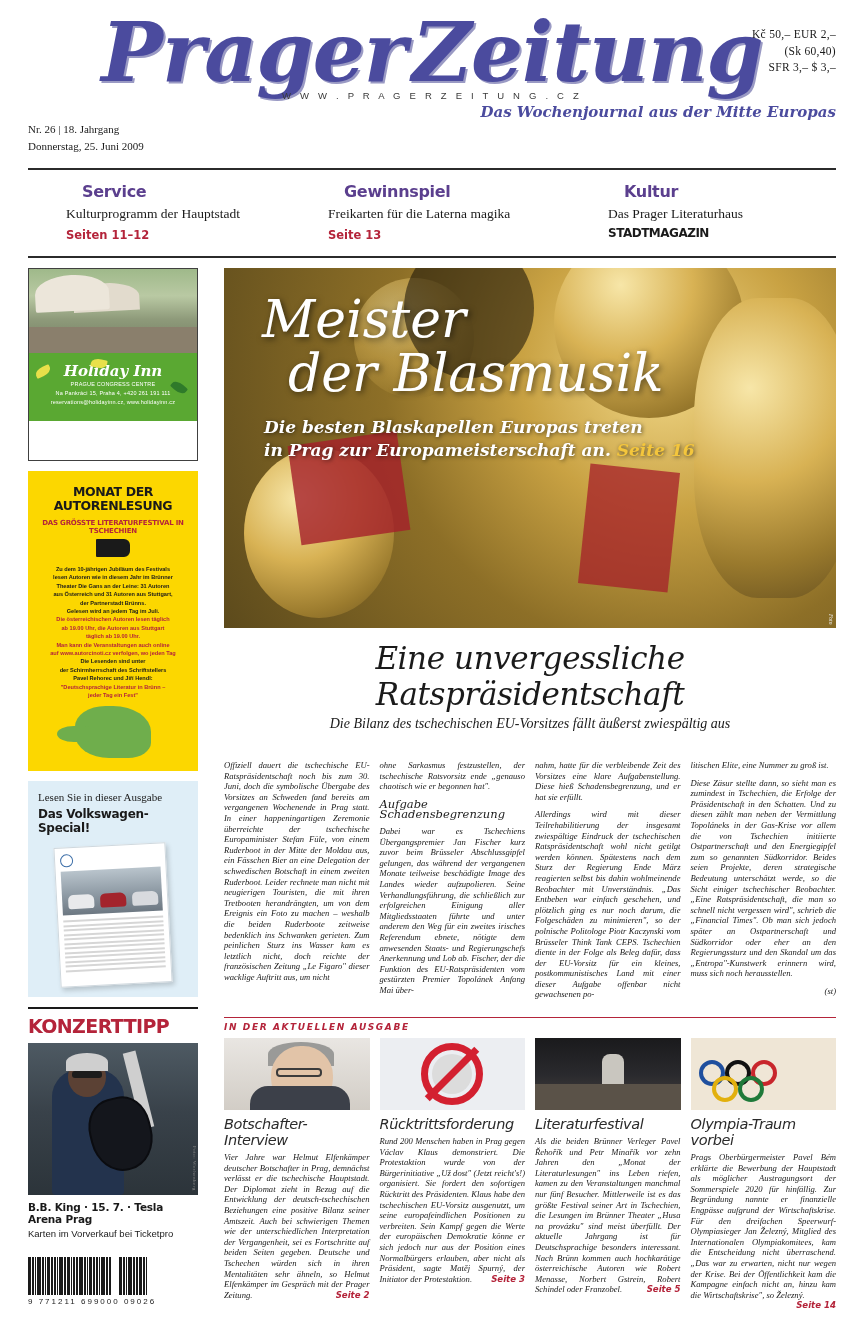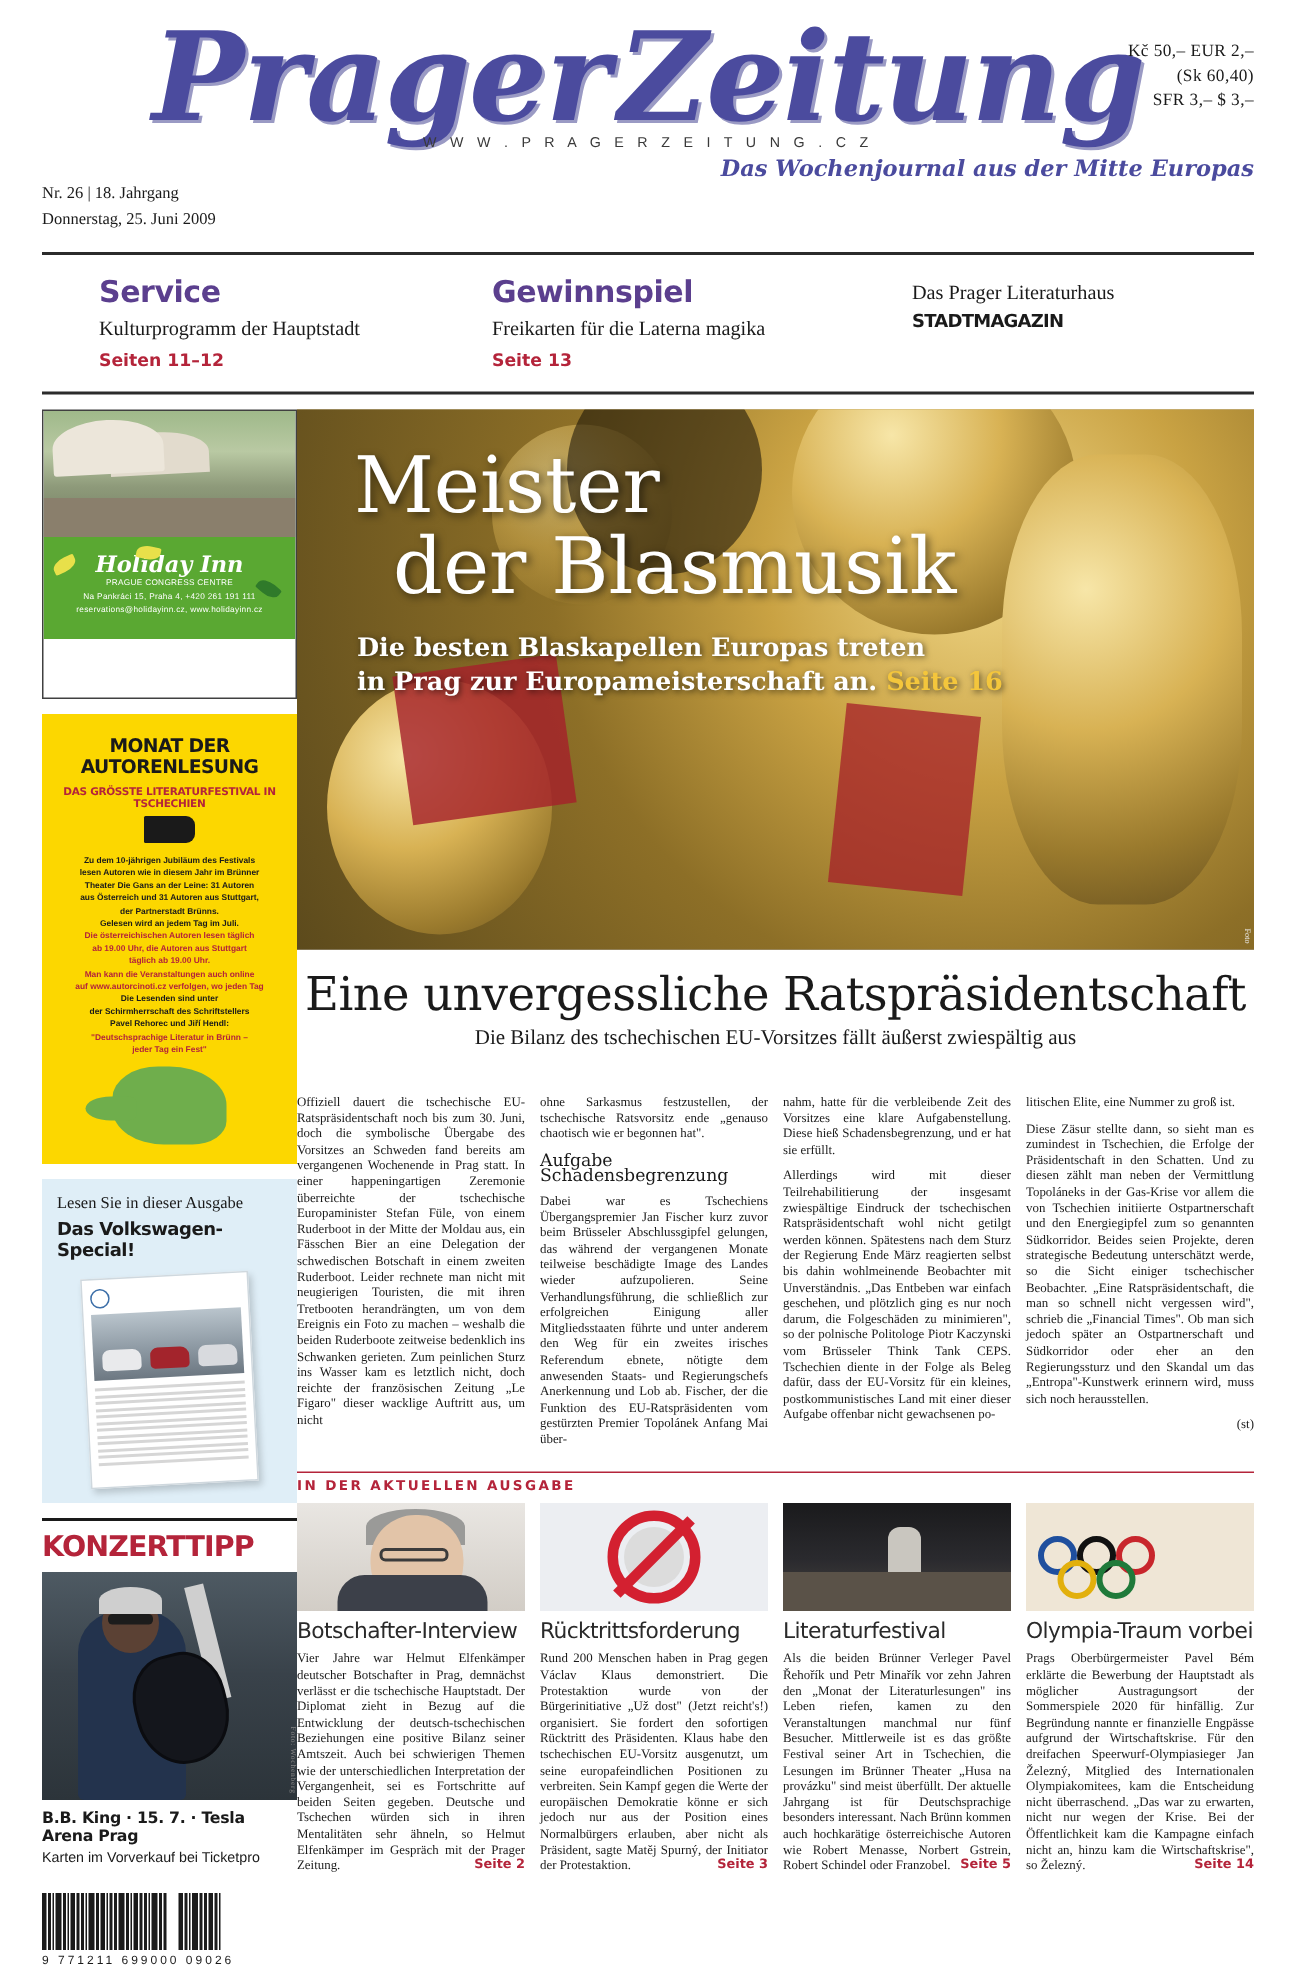--- a/index.html
+++ b/index.html
@@ -52,37 +52,37 @@
   .sections {
     display: flex; padding: 12px 0 14px 0;
     border-bottom: 2px solid #2b2b2b;
   }
   .sec { flex: 1; padding-right: 18px; position: relative; }
   .sec:nth-child(1) { flex: 0 0 300px; padding-left: 38px;}
   .sec:nth-child(2) { flex: 0 0 280px; }
   .sec:nth-child(3) { flex: 1; }
   .sec-title {
     font-family: "DejaVu Sans", sans-serif; font-weight: bold;
-    font-size: 20px; color: #5b3f8e; letter-spacing: -.3px;
+    font-size: 16px; color: #5b3f8e; letter-spacing: -.3px; margin-left: 16px;
   }
   .sec-sub { font-size: 13.5px; margin-top: 5px; color: #1a1a1a; }
   .sec-page {
     font-family: "DejaVu Sans", sans-serif; font-weight: bold;
     font-size: 11.5px; color: #b4243a; margin-top: 6px;
   }
   .stadtmag {
     margin-top: 4px; font-family: "DejaVu Sans", sans-serif;
     font-weight: bold; font-size: 12px; letter-spacing: -.5px;
     color: #1a1a1a;
   }
 
   
   .content { display: flex; padding-top: 10px; }
   .sidebar { width: 170px; flex: 0 0 170px; }
-  .mainarea { flex: 1; padding-left: 0; }
+  .mainarea { flex: 1; padding-left: 26px; font-style: italic; }
 
   
   .ad { margin-bottom: 10px; position: relative; }
   .ad-holiday { height: 193px; border: 1px solid #404040; overflow: hidden; }
   .hi-photo {
     height: 84px;
     background:
       linear-gradient(180deg,#9fb98a 0%, #b9c9a3 32%, #8e9a7a 60%, #6f7a5e 100%);
     position: relative; overflow: hidden;
   }
@@ -336,20 +336,21 @@
       <div class="sec-title">Service</div>
       <div class="sec-sub">Kulturprogramm der Hauptstadt</div>
       <div class="sec-page">Seiten 11–12</div>
     </div>
     <div class="sec">
       <div class="sec-title">Gewinnspiel</div>
       <div class="sec-sub">Freikarten für die Laterna magika</div>
       <div class="sec-page">Seite 13</div>
     </div>
     <div class="sec">
+      <div class="sec-title">Kultur</div>
       <div class="sec-sub">Das Prager Literaturhaus</div>
       <div class="stadtmag">STADTMAGAZIN</div>
     </div>
   </div>
 
   <div class="content">
 
     <div class="sidebar">
 
       <div class="ad ad-holiday">

